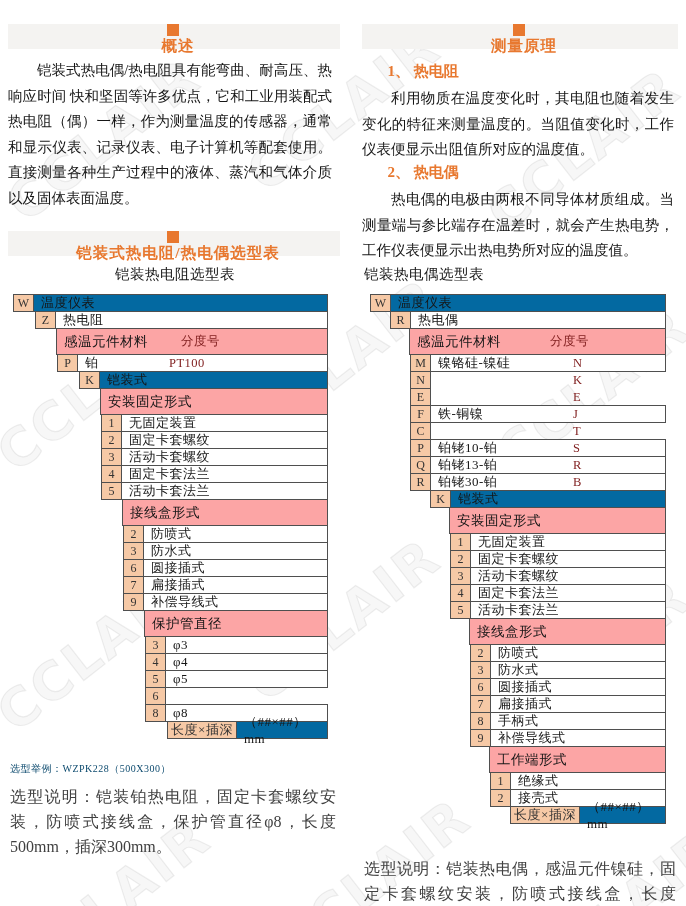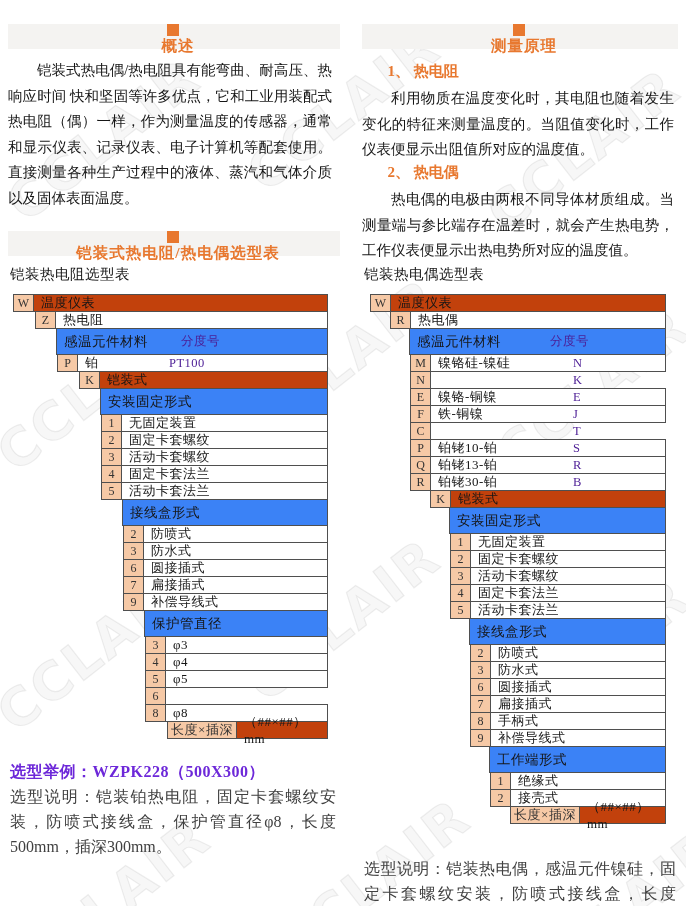--- a/index.html
+++ b/index.html
@@ -37,27 +37,27 @@
     flex:0 0 21px;width:21px;background:#f6c9a6;border:1px solid #4f4f4f;
     display:flex;align-items:center;justify-content:center;
     font-size:12px;color:#333;z-index:2;box-sizing:border-box;
   }
   .t-row .code.wide{flex:0 0 70px;width:70px;font-size:13px;letter-spacing:0.5px;}
   .t-row .content{
     flex:1;border:1px solid #4f4f4f;margin-left:-1px;background:#ffffff;
     display:flex;align-items:center;padding-left:7px;font-size:13px;color:#161616;
     box-sizing:border-box;letter-spacing:0.5px;z-index:1;
   }
-  .t-row.header .content{background:#3b82f6;font-size:13.5px;}
-  .t-row.shade .content{background:#c2410c;}
+  .t-row.header .content{background:#fca5a5;font-size:13.5px;}
+  .t-row.shade .content{background:#0369a1;}
   .t-row .value{
     position:absolute;top:0;bottom:0;display:flex;align-items:center;
-    font-size:12.5px;color:#4c1d95;z-index:3;letter-spacing:0.5px;
-  }
-  .example-label{color:#6d28d9;font-size:16px;letter-spacing:0.5px;font-weight:bold;}
+    font-size:12.5px;color:#7f1d1d;z-index:3;letter-spacing:0.5px;
+  }
+  .example-label{color:#0c4a6e;font-size:10px;letter-spacing:0.5px;}
   .example-desc{font-size:16px;line-height:25px;text-align:justify;color:#404040;}
 </style>
 </head>
 <body>
 
 <div class="wm" style="left:-10px;top:110px;">CCLAIR</div>
 <div class="wm" style="left:230px;top:80px;">CCLAIR</div>
 <div class="wm" style="left:470px;top:120px;">CCLAIR</div>
 <div class="wm" style="left:-20px;top:360px;">CCLAIR</div>
 <div class="wm" style="left:230px;top:330px;">CCLAIR</div>
@@ -76,21 +76,21 @@
     <span class="section-title">概述</span>
   </div>
 
   <div class="abs section-bar" style="top:231px;">
     <span class="section-square"></span>
     <span class="section-title">铠装式热电阻/热电偶选型表</span>
   </div>
 
   <div class="abs para" style="top:58px;width:324px;">铠装式热电偶/热电阻具有能弯曲、耐高压、热响应时间 快和坚固等许多优点，它和工业用装配式热电阻（偶）一样，作为测量温度的传感器，通常和显示仪表、记录仪表、电子计算机等配套使用。直接测量各种生产过程中的液体、蒸汽和气体介质以及固体表面温度。</div>
 
-  <div class="abs table-title" style="top:265px;left:2px;">铠装热电阻选型表</div>
+  <div class="abs table-title" style="top:265px;left:2px;text-align:center;">铠装热电阻选型表</div>
 
   <div class="abs sel-table" style="top:294px;left:5px;width:315px;">
       <div class="t-row item shade" style="padding-left: 0px; height: 18px;">
         <span class="code">W</span>
         <span class="content">温度仪表</span>
       </div>
       <div class="t-row item" style="padding-left: 22px; height: 18px;">
         <span class="code">Z</span>
         <span class="content">热电阻</span>
       </div>
@@ -216,21 +216,20 @@
         <span class="code">M</span>
         <span class="content">镍铬硅-镍硅</span>
         <span class="value" style="left: 203px;">N</span>
       </div>
       <div class="t-row item" style="padding-left: 40px; height: 18px;">
         <span class="code">N</span>
         <span class="value" style="left: 203px;">K</span>
       </div>
       <div class="t-row item" style="padding-left: 40px; height: 18px;">
         <span class="code">E</span>
-        <span class="content">镍铬-铜镍</span>
         <span class="value" style="left: 203px;">E</span>
       </div>
       <div class="t-row item" style="padding-left: 40px; height: 18px;">
         <span class="code">F</span>
         <span class="content">铁-铜镍</span>
         <span class="value" style="left: 203px;">J</span>
       </div>
       <div class="t-row item" style="padding-left: 40px; height: 18px;">
         <span class="code">C</span>
         <span class="value" style="left: 203px;">T</span>

